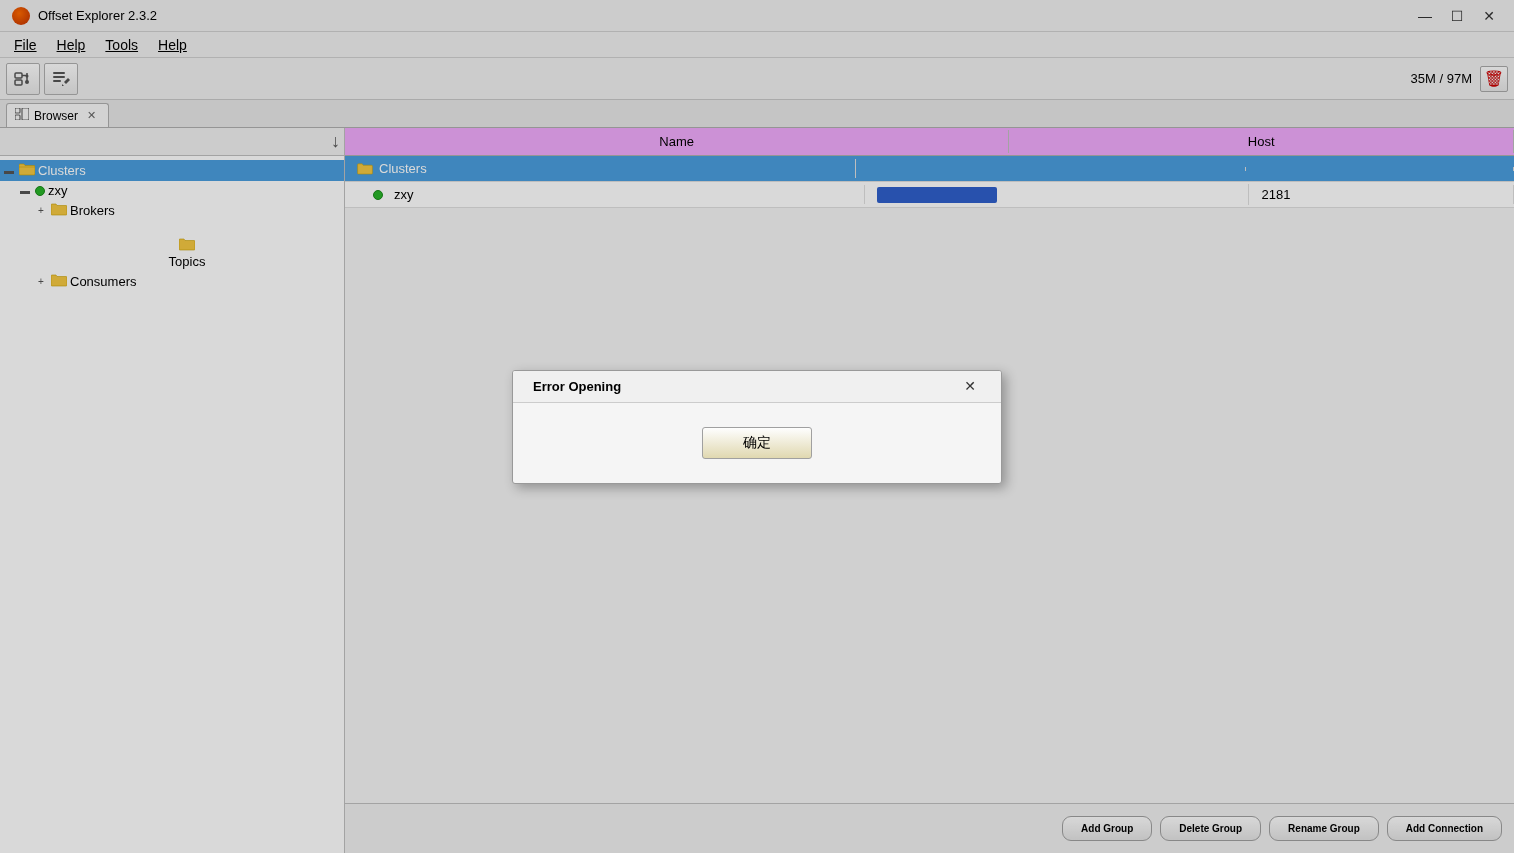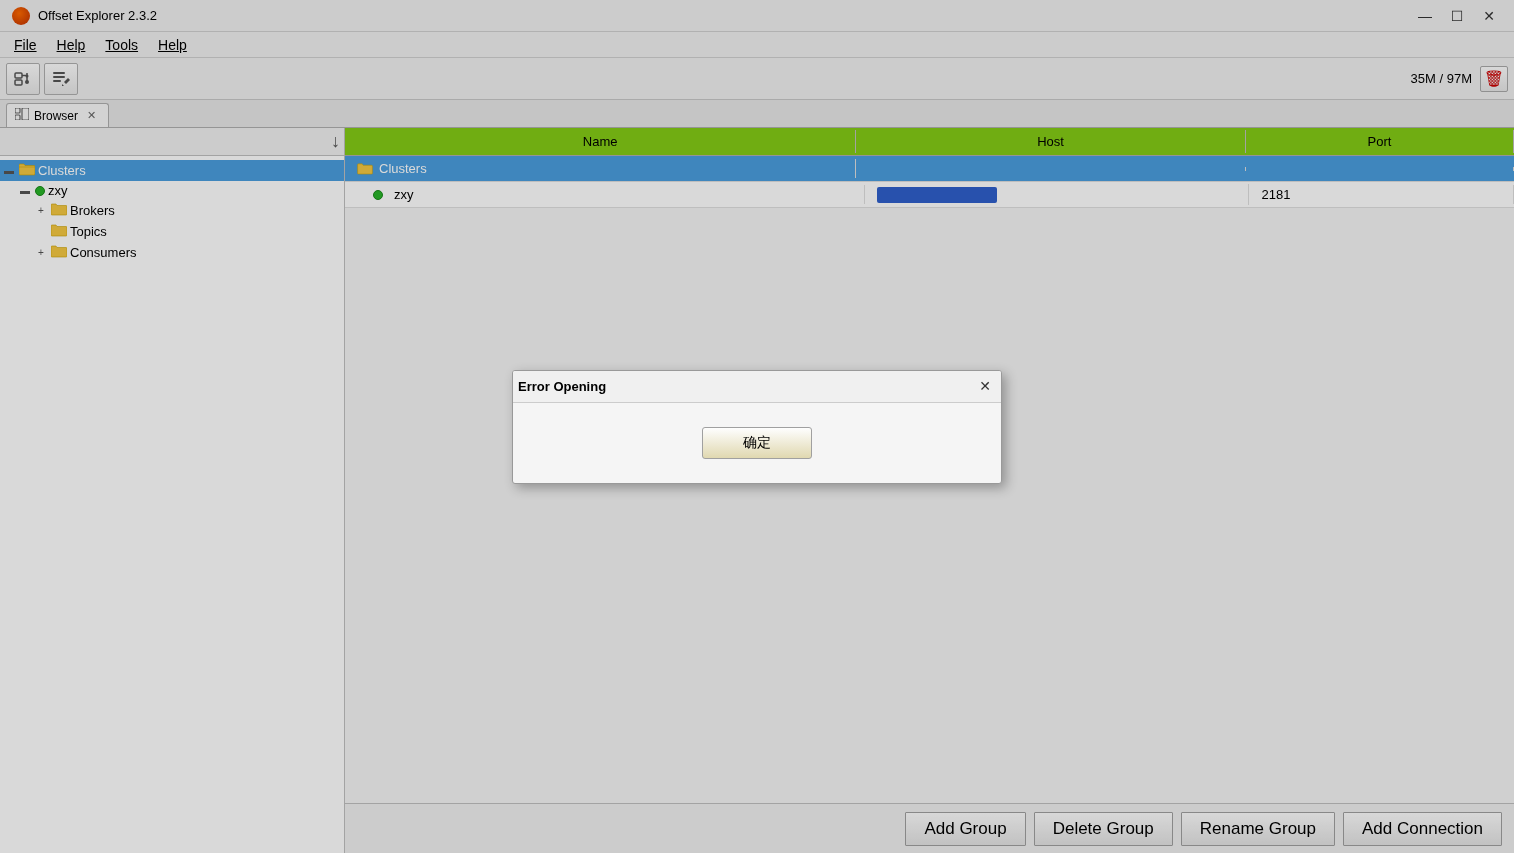--- a/index.html
+++ b/index.html
@@ -221,21 +221,21 @@
     
     .right-panel {
       flex: 1;
       display: flex;
       flex-direction: column;
       background: #f5f5f5;
       overflow: hidden;
     }
     .data-table-header {
       display: flex;
-      background: #84cc16;
+      background: #f0abfc;
       border-bottom: 1px solid #b0b0b0;
       height: 28px;
       align-items: center;
     }
     .col-header {
       padding: 4px 12px;
       font-size: 13px;
       font-weight: 500;
       color: #000;
       border-right: 1px solid #c0c0c0;
@@ -279,23 +279,24 @@
       align-items: center;
       justify-content: flex-end;
       padding: 0 12px;
       gap: 8px;
     }
     .bottom-btn {
       padding: 6px 18px;
       border: 1px solid #a0a0a0;
       background: linear-gradient(to bottom, #fefefe, #e4e4e4);
       cursor: pointer;
-      font-size: 17px;
-      border-radius: 1px;
-      color: #000;
+      font-size: 10px;
+      border-radius: 9px;
+      color: #000;
+      font-weight: bold;
     }
 
     
     .dialog-overlay {
       position: absolute;
       top: 0; left: 0; right: 0; bottom: 0;
       background: rgba(0,0,0,0.15);
       display: flex;
       align-items: center;
       justify-content: center;
@@ -308,21 +309,21 @@
       width: 490px;
       border-radius: 3px;
       overflow: hidden;
     }
     .dialog-title-bar {
       display: flex;
       align-items: center;
       justify-content: space-between;
       background: #f0f0f0;
       border-bottom: 1px solid #ccc;
-      padding: 6px 5px;
+      padding: 6px 20px;
       height: 32px;
     }
     .dialog-title {
       font-size: 13px;
       font-weight: 600;
       color: #000;
     }
     .dialog-close-btn {
       width: 22px;
       height: 22px;
@@ -486,21 +487,21 @@
       <div class="tree-item" style="padding-left: 34px;">
         <span class="tree-expand">+</span>
         <span style="margin: 0 3px;">
           <svg class="folder-svg" viewBox="0 0 16 14" fill="none">
             <path d="M0 3 Q0 2 1 2 L5 2 L6 3.5 L15 3.5 Q16 3.5 16 4.5 L16 12 Q16 13 15 13 L1 13 Q0 13 0 12Z" fill="#f5c842" stroke="#c8a000" stroke-width="0.6"></path>
           </svg>
         </span>
         <span class="tree-label">Brokers</span>
       </div>
 
-      <div class="tree-item" style="padding-left: 34px;">
+      <div class="tree-item" style="padding-left: 34px; flex-direction: column;">
         <span class="tree-expand" style="width:14px;display:inline-block;"></span>
         <span style="margin: 0 3px;">
           <svg class="folder-svg" viewBox="0 0 16 14" fill="none">
             <path d="M0 3 Q0 2 1 2 L5 2 L6 3.5 L15 3.5 Q16 3.5 16 4.5 L16 12 Q16 13 15 13 L1 13 Q0 13 0 12Z" fill="#f5c842" stroke="#c8a000" stroke-width="0.6"></path>
           </svg>
         </span>
         <span class="tree-label">Topics</span>
       </div>
 
       <div class="tree-item" style="padding-left: 34px;">
@@ -513,21 +514,20 @@
         <span class="tree-label">Consumers</span>
       </div>
     </div>
   </div>
 
   <div class="right-panel">
 
     <div class="data-table-header">
       <div class="col-header col-name">Name</div>
       <div class="col-header col-host">Host</div>
-      <div class="col-header col-port">Port</div>
     </div>
 
     <div class="data-table-body">
 
       <div class="data-row selected">
         <div class="cell col-name">
           <svg width="16" height="13" viewBox="0 0 16 14" fill="none">
             <path d="M0 3 Q0 2 1 2 L5 2 L6 3.5 L15 3.5 Q16 3.5 16 4.5 L16 12 Q16 13 15 13 L1 13 Q0 13 0 12Z" fill="#f5c842" stroke="#c8a000" stroke-width="0.6"></path>
           </svg>
           <span>Clusters</span>

